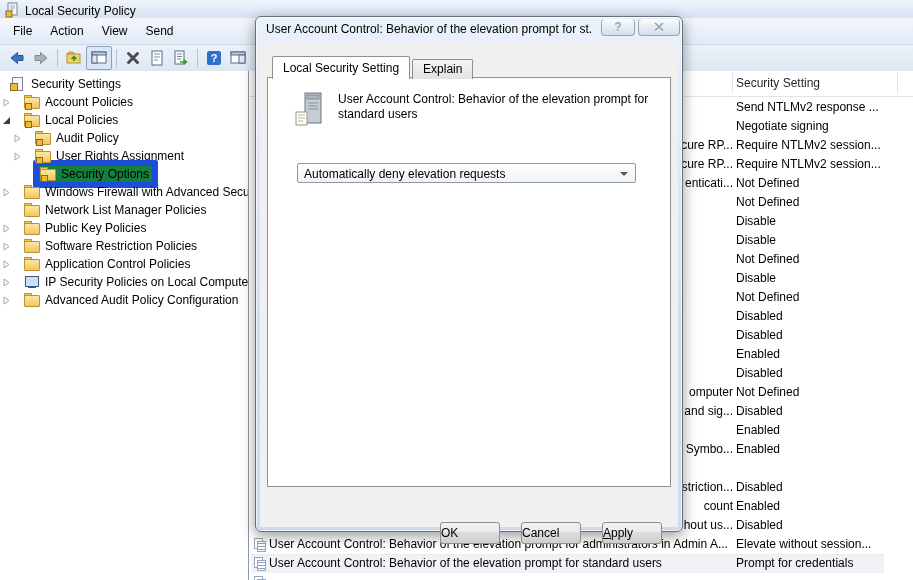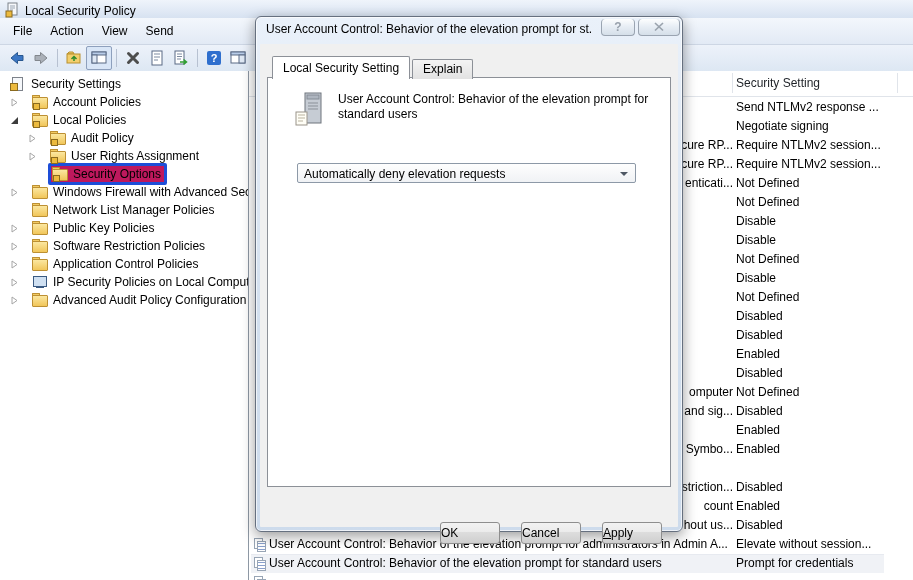--- a/index.html
+++ b/index.html
@@ -18,24 +18,24 @@
     background:linear-gradient(#edf2fa,#dde7f3);border-bottom:1px solid #a9b4c4;display:flex;align-items:center;padding-left:5px;}
   .tbtn{width:24px;height:22px;display:flex;align-items:center;justify-content:center;flex:none;}
   .tbtn.pressed{border:1px solid #8ea0bd;background:#d9e6f7;border-radius:2px;}
   .tsep{width:1px;height:18px;background:#b7c1d1;margin:0 4px;flex:none;}
 
   
   .tree{position:absolute;top:71px;left:0;width:248px;bottom:0;background:#fff;
     border-right:1px solid #8e98a4;overflow:hidden;}
   .tree-items{position:absolute;top:4px;left:0;right:0;}
   .titem{height:18px;display:flex;align-items:center;white-space:nowrap;}
-  .lv0{padding-left:8px;} .lv1{padding-left:8px;} .lv2{padding-left:26px;}
+  .lv0{padding-left:8px;} .lv1{} .lv2{padding-left:11px;}
   .exp{width:20px;flex:none;display:flex;align-items:center;justify-content:flex-start;padding-left:2px;}
   .selwrap{display:flex;align-items:center;padding:1px 3px 1px 1px;border:1px solid transparent;}
-  .selwrap.sel{background:#be185d;border:3px solid #1d4ed8;border-radius:2px;}
+  .selwrap.sel{background:#15803d;border:6px solid #1d4ed8;border-radius:2px;}
   .ticon{width:16px;height:14px;margin-right:5px;position:relative;flex:none;}
   .foldr{}
   .foldr::before{content:'';position:absolute;left:0;top:0;width:6px;height:3px;
     background:#f2cb62;border:1px solid #bd9033;border-bottom:none;border-radius:1px 1px 0 0;}
   .foldr::after{content:'';position:absolute;left:0;top:2px;width:14px;height:10px;
     background:linear-gradient(#fbe7a0,#f1c65a);border:1px solid #bd9033;border-radius:1px;}
   .flock .lk{position:absolute;left:1px;bottom:-1px;width:5px;height:5px;
     background:#ecba3e;border:1px solid #8a6a1f;z-index:2;}
   .rooti::before{content:'';position:absolute;left:2px;top:0;width:9px;height:12px;
     background:#f6f8fb;border:1px solid #7d828a;}

